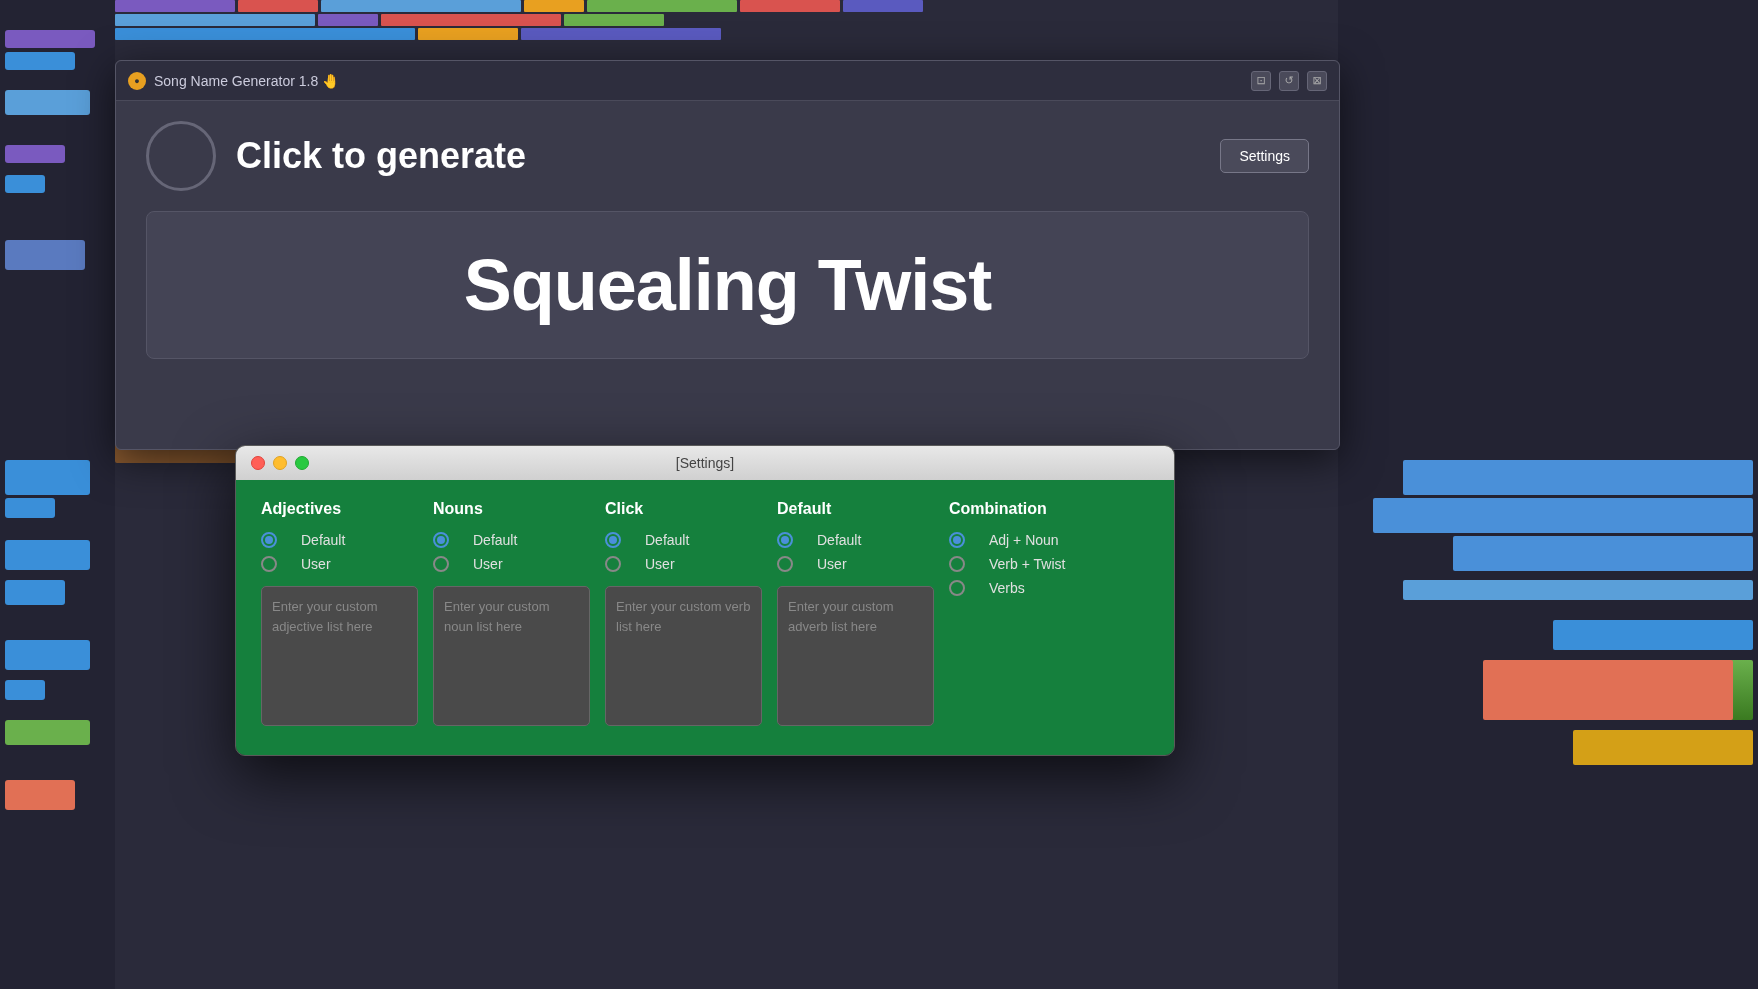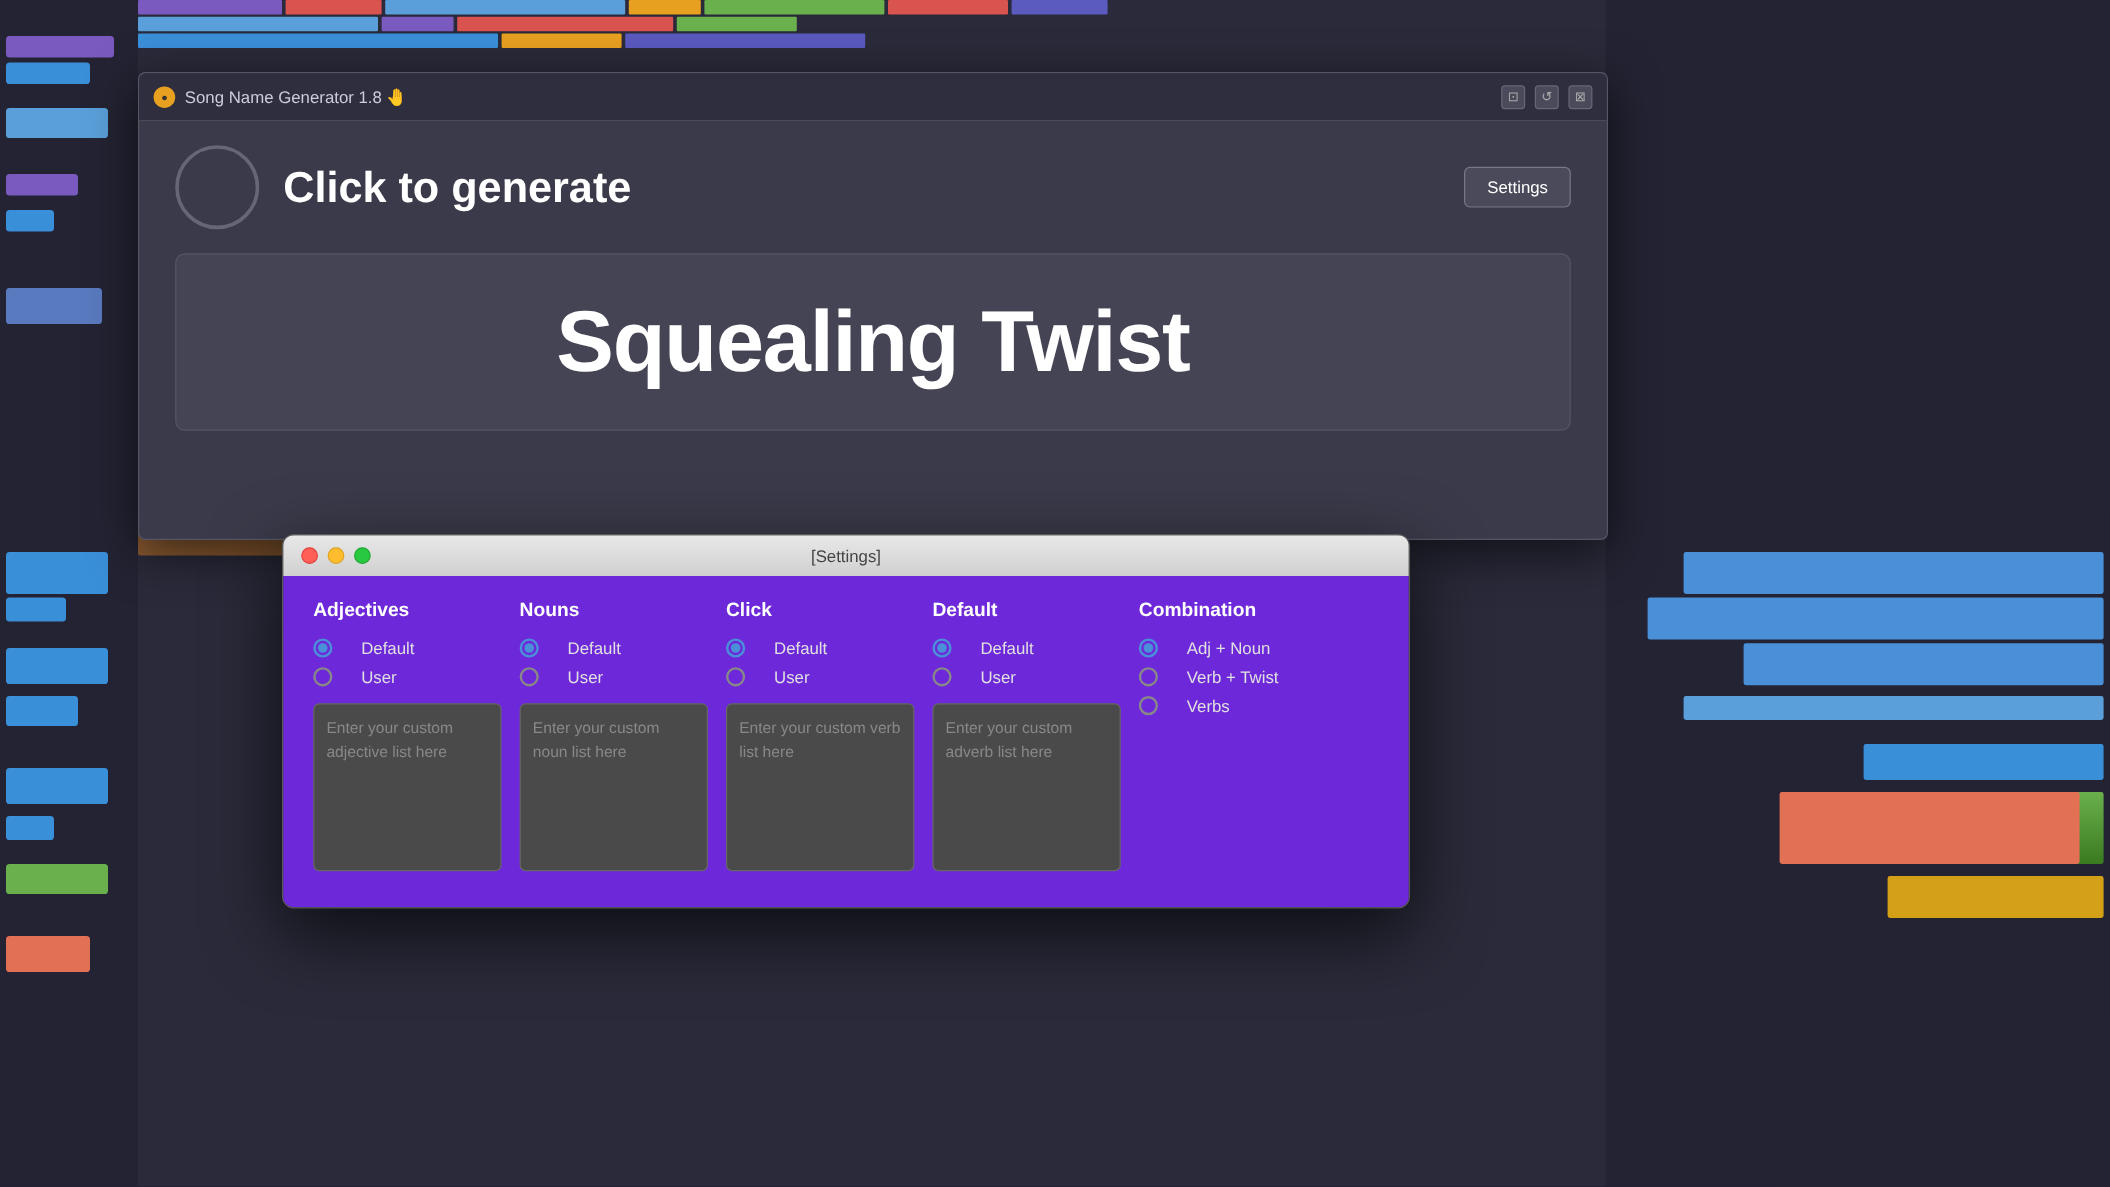--- a/index.html
+++ b/index.html
@@ -215,21 +215,21 @@
       position: absolute;
       left: 50%;
       transform: translateX(-50%);
       font-size: 14px;
       color: #444;
       font-weight: 500;
     }
 
     .settings-body {
       padding: 20px 25px 25px;
-      background: #6d28d9;
+      background: #15803d;
     }
 
     .settings-columns {
       display: flex;
       gap: 15px;
     }
 
     .settings-col {
       flex: 1;
     }

